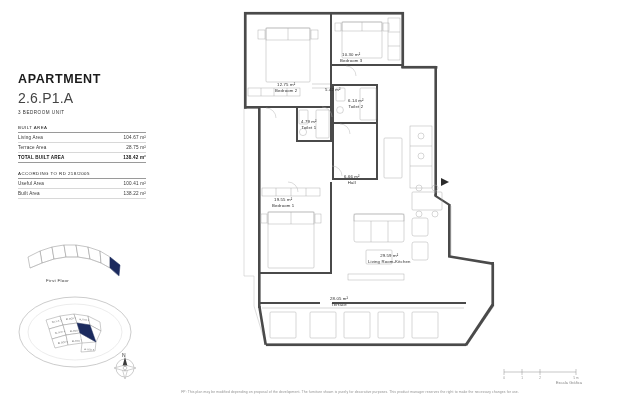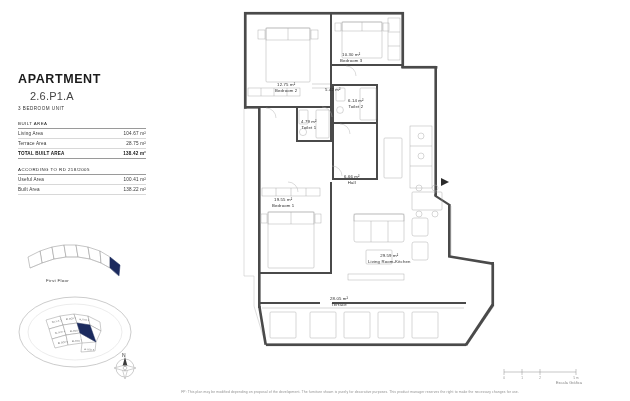--- a/index.html
+++ b/index.html
@@ -36,23 +36,23 @@
     color: #1b1b1b;
     margin: 0 0 4px 0;
   }
   .apt-code {
     font-size: 12px;
     letter-spacing: 0.4px;
     color: #1b1b1b;
     margin: 0 0 2px 0;
   }
   .apt-ref {
-    font-size: 11px;
+    font-size: 14px;
     color: #444;
-    margin: 0 0 4px 12px;
+    margin: 0 0 4px 0;
     letter-spacing: 0.2px;
   }
   .apt-sub {
     font-size: 4.6px;
     letter-spacing: 0.5px;
     color: #333;
     margin: 0 0 10px 0;
     text-transform: uppercase;
   }
 

